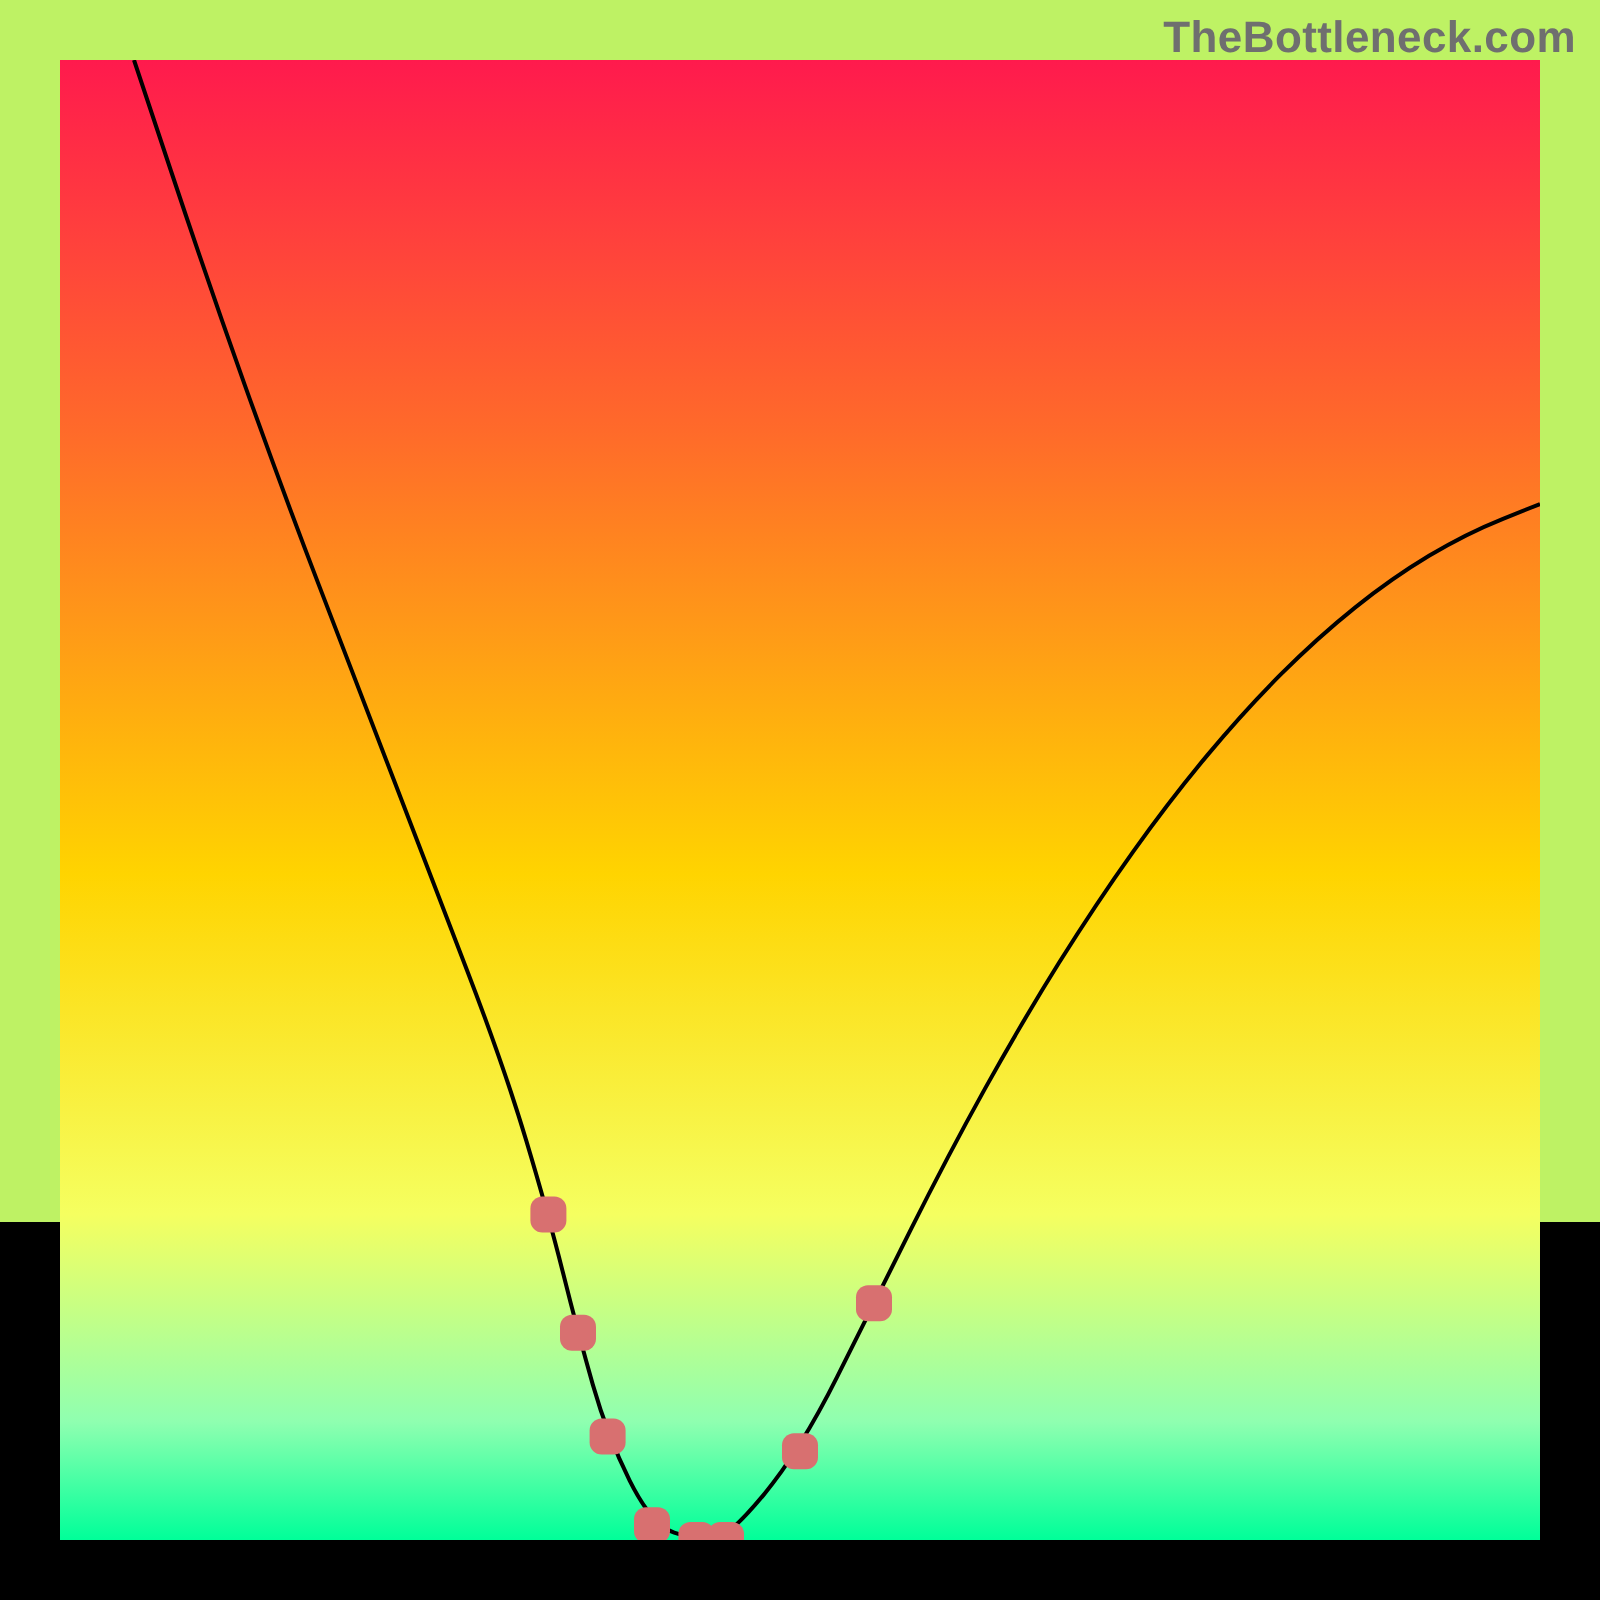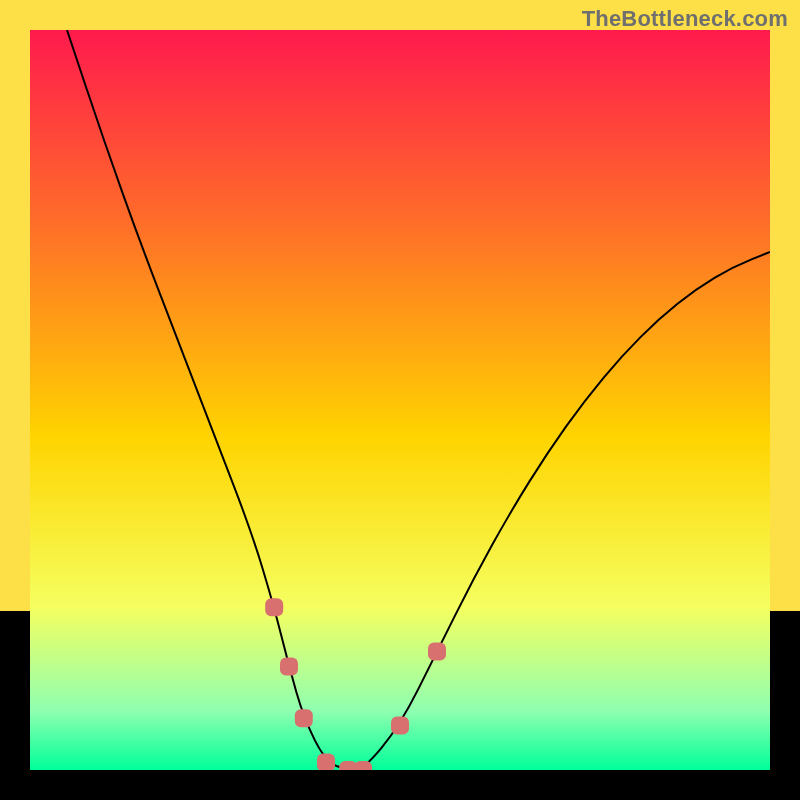--- a/index.html
+++ b/index.html
@@ -10,21 +10,21 @@
     background: #000;
     overflow: hidden;
     font-family: Arial, Helvetica, sans-serif;
   }
   .frame {
     position: absolute;
     top: 0;
     left: 0;
     width: 800px;
     height: 611px;
-    background: #fde047;
+    background: #bef264;
   }
   .watermark {
     position: absolute;
     top: 6px;
     right: 12px;
     color: #6f6f6f;
     font-size: 22px;
     font-weight: 600;
     letter-spacing: 0.2px;
     z-index: 10;

